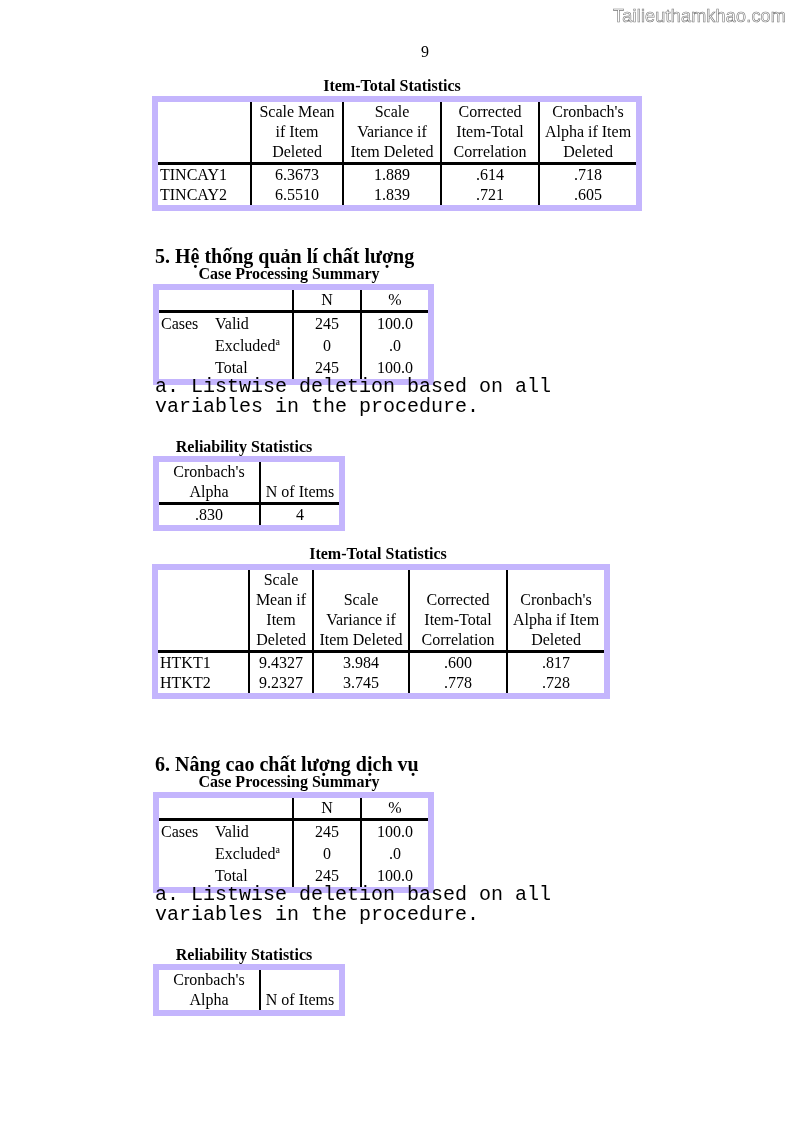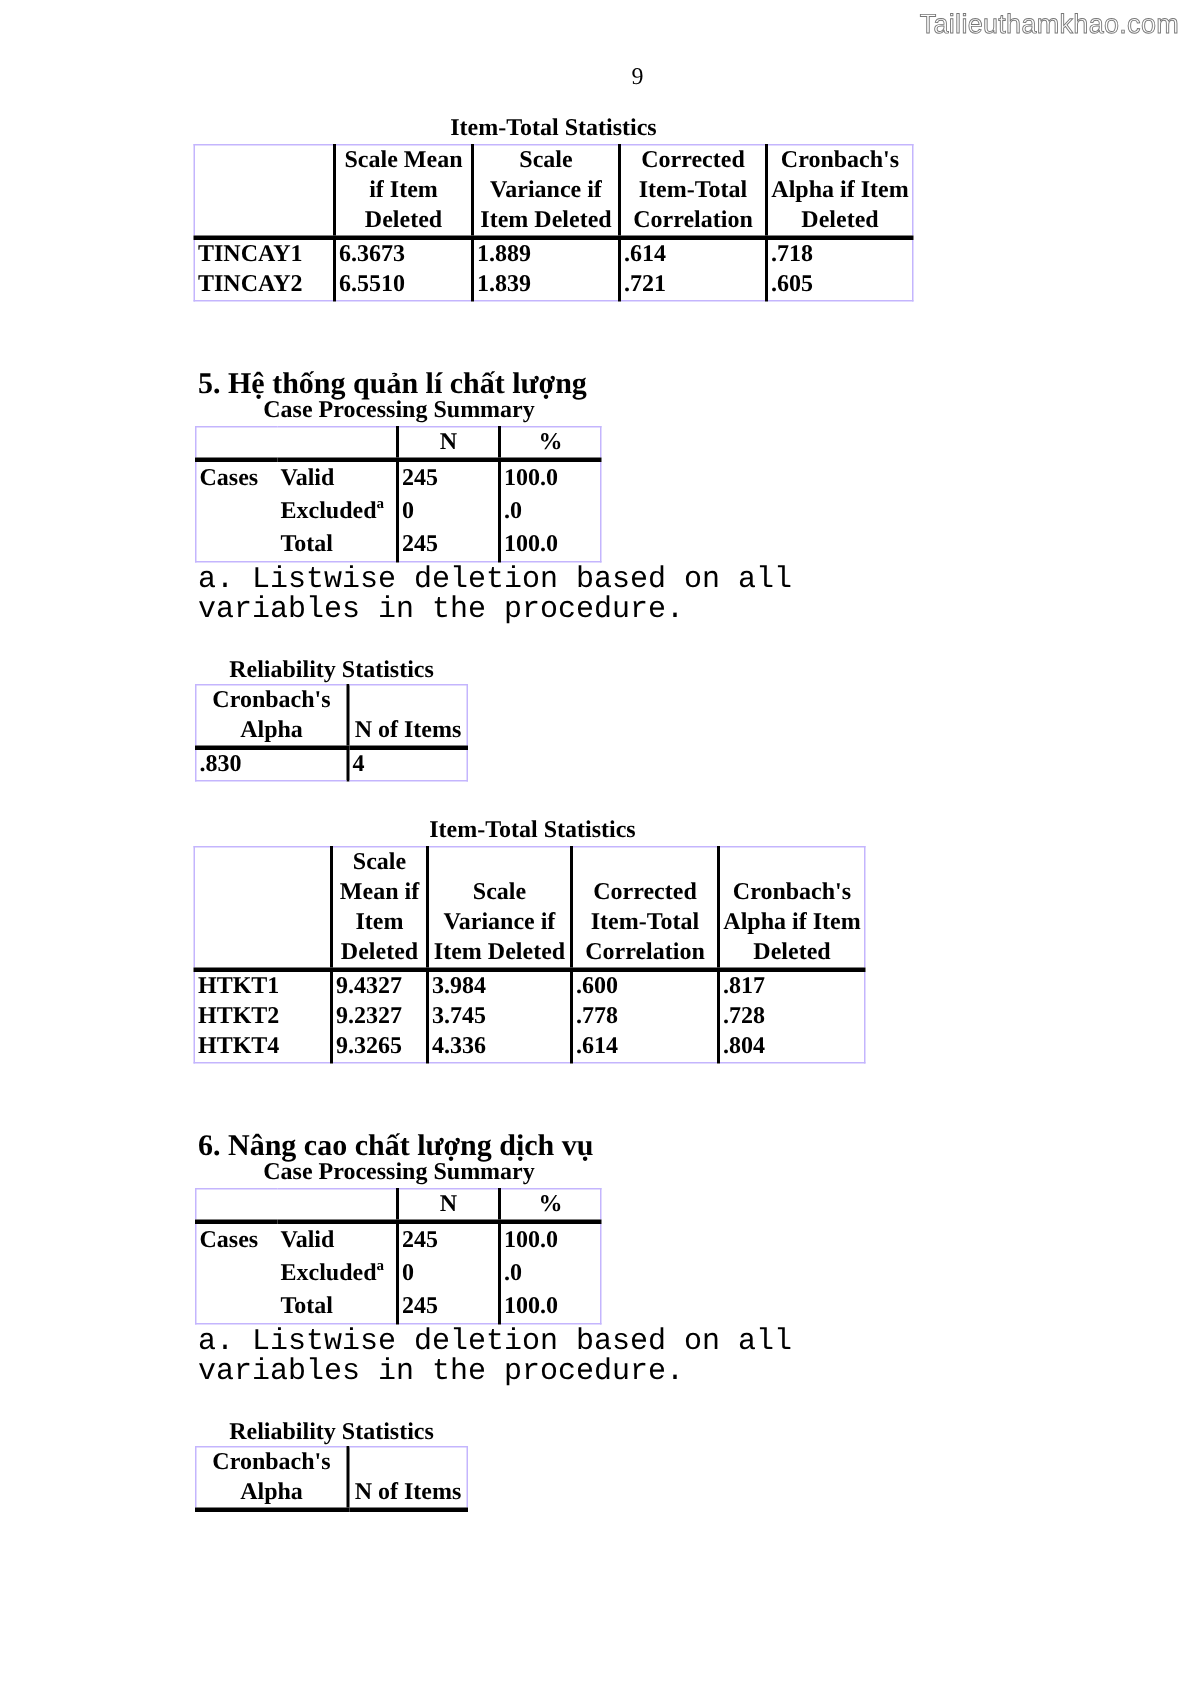--- a/index.html
+++ b/index.html
@@ -1,30 +1,30 @@
 <!DOCTYPE html>
 <html><head>
 <meta charset="utf-8">
 <style>
   html, body { margin:0; padding:0; }
   body { width:794px; height:1123px; background:#ffffff; position:relative; overflow:hidden;
          font-family:"Liberation Serif", "DejaVu Serif", serif; color:#000; }
   .watermark { position:absolute; top:6px; right:8px; font-family:"Liberation Sans", sans-serif;
                font-size:18px; color:#ffffff; -webkit-text-stroke:0.6px #777; letter-spacing:0.2px; }
   .page-num { position:absolute; top:43px; left:0; width:850px; text-align:center; font-size:16px; }
-  .abs { position:absolute; }
+  .abs { position:absolute;margin-left:23px; }
   .tcap { font-weight:bold; font-size:16px; text-align:center; white-space:nowrap; }
   .sec { font-weight:bold; font-size:20px; white-space:nowrap; }
   .note { font-size:20px; line-height:20px;font-family:Liberation Mono, monospace; }
-  table.spss { border-collapse:collapse; border:1px solid #c4b5fd; font-size:16px;font-weight:bold; }
+  table.spss { border-collapse:collapse; border:6px solid #c4b5fd; font-size:16px; }
   table.spss td { padding:0 2px; line-height:20px; vertical-align:bottom; }
   .hdr td { text-align:center; }
   .hdrrow td { border-bottom:3px solid #000; }
   .vl { border-left:2px solid #000; }
-  .r { text-align:left; }
+  .r { text-align:center; }
   .l { text-align:left; }
   sup { font-size:10px; line-height:0; }
 </style>
 </head>
 <body>
 
 <div class="watermark">Tailieuthamkhao.com</div>
 <div class="page-num">9</div>
 
 <div class="abs tcap" style="left:130px; top:77px; width:478px;">Item-Total Statistics</div>
@@ -127,27 +127,20 @@
     <td class="r vl">.600</td>
     <td class="r vl">.817</td>
   </tr>
   <tr>
     <td class="l">HTKT2</td>
     <td class="r vl">9.2327</td>
     <td class="r vl">3.745</td>
     <td class="r vl">.778</td>
     <td class="r vl">.728</td>
   </tr>
-  <tr>
-    <td class="l">HTKT4</td>
-    <td class="r vl">9.3265</td>
-    <td class="r vl">4.336</td>
-    <td class="r vl">.614</td>
-    <td class="r vl">.804</td>
-  </tr>
 </tbody>
   </table>
 
 <div class="abs sec" style="left:132px; top:753px;">6. Nâng cao chất lượng dịch vụ</div>
 <div class="abs tcap" style="left:130px; top:773px; width:272px;">Case Processing Summary</div>
 <table class="spss abs" style="left:130px; top:792px;">
   <tbody>
       <tr class="hdr hdrrow">
     <td colspan="2" style="width:129px;"></td>
     <td class="vl" style="width:62px;">N</td>

